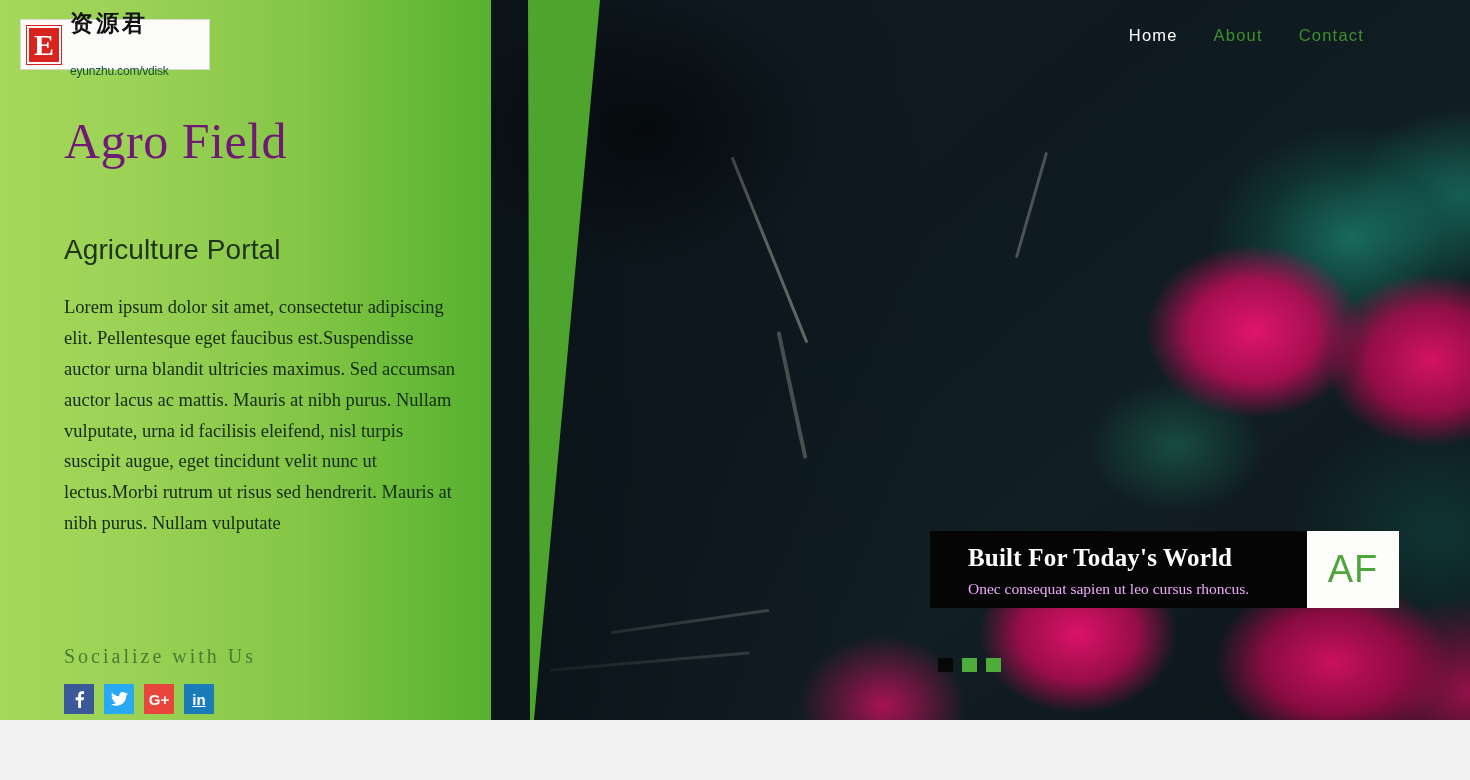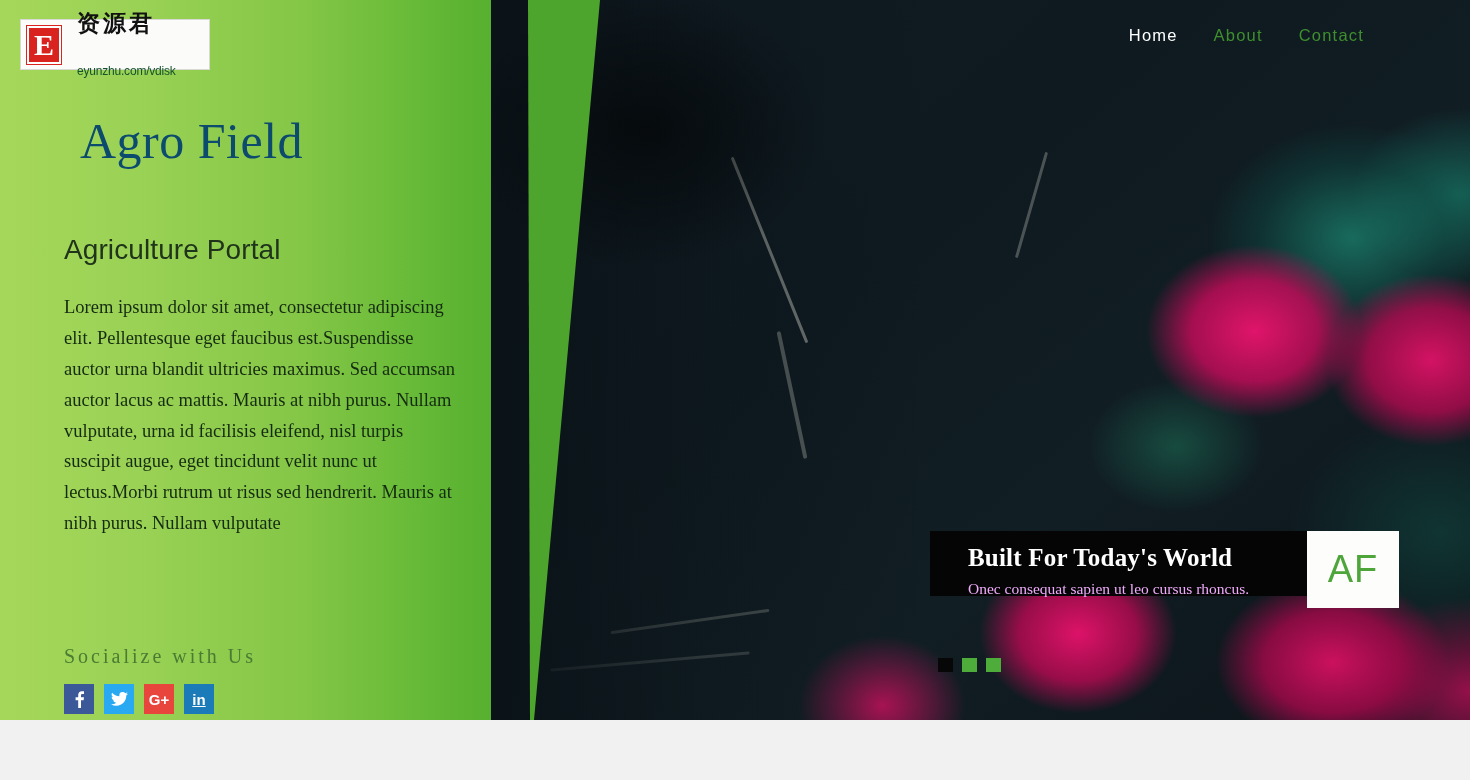--- a/index.html
+++ b/index.html
@@ -79,29 +79,29 @@
     position:absolute; left:20px; top:19px; width:190px; height:51px;
     background:#fbfbfa; border:1px solid #d8d8d4;
     display:flex; align-items:center; z-index:7; padding-left:6px;
   }
   .logo-e {
     width:34px; height:38px; background:#d8231f; color:#ffffff;
     font-family:"Liberation Serif", serif; font-weight:bold; font-size:30px;
     display:flex; align-items:center; justify-content:center; line-height:1;
     border:2px solid #ffffff; outline:1px solid #d8231f;
   }
-  .logo-txt { margin-left:16px; display:flex; flex-direction:column; line-height:1;gap:28px; }
+  .logo-txt { margin-left:9px; display:flex; flex-direction:column; line-height:1;gap:28px; }
   .logo-cn { font-family:"DejaVu Sans", sans-serif; font-size:23px; font-weight:bold; color:#111; letter-spacing:3px; }
   .logo-url { font-size:12px; font-weight:normal; color:#14532d; letter-spacing:-.2px; margin-top:2px; }
 
   
   .hero-copy { position:absolute; left:64px; top:112px; width:410px; z-index:5; }
   .hero-title {
     font-family:"Liberation Serif", serif; font-size:50px; font-weight:normal;
-    color:#0c4a6e; line-height:1.18; letter-spacing:.5px;margin-left:16px;
+    color:#701a75; line-height:1.18; letter-spacing:.5px;
   }
   .hero-sub {
     margin-top:63px; font-size:28px; font-weight:normal;
     color:#20341b; letter-spacing:.1px;
   }
   .hero-body {
     margin-top:26px; width:400px;
     font-family:"Liberation Serif", serif; font-size:18.5px;
     color:#152b10; line-height:1.67; text-align:left;
   }
@@ -118,21 +118,21 @@
     color:#fff; text-decoration:none; font-weight:bold; font-size:15px;
   }
   .s-fb { background:#3b5998; }
   .s-tw { background:#29a9f1; }
   .s-gp { background:#e8453c; }
   .s-li { background:#1b7bb9;text-decoration:underline; }
   .s-ico svg { display:block; }
 
   
   .caption {
-    position:absolute; left:930px; top:531px; width:450px; height:65px;
+    position:absolute; left:930px; top:531px; width:450px; height:77px;
     background:#050505; z-index:6; padding:11px 0 0 38px;
   }
   .caption-title {
     font-family:"Liberation Serif", serif; font-size:25px; color:#ffffff;
     font-weight:bold; letter-spacing:.2px; line-height:1.25;
   }
   .caption-sub {
     font-family:"Liberation Serif", serif; font-size:15.5px; color:#f0abfc;
     margin-top:7px; line-height:1.2;
   }

